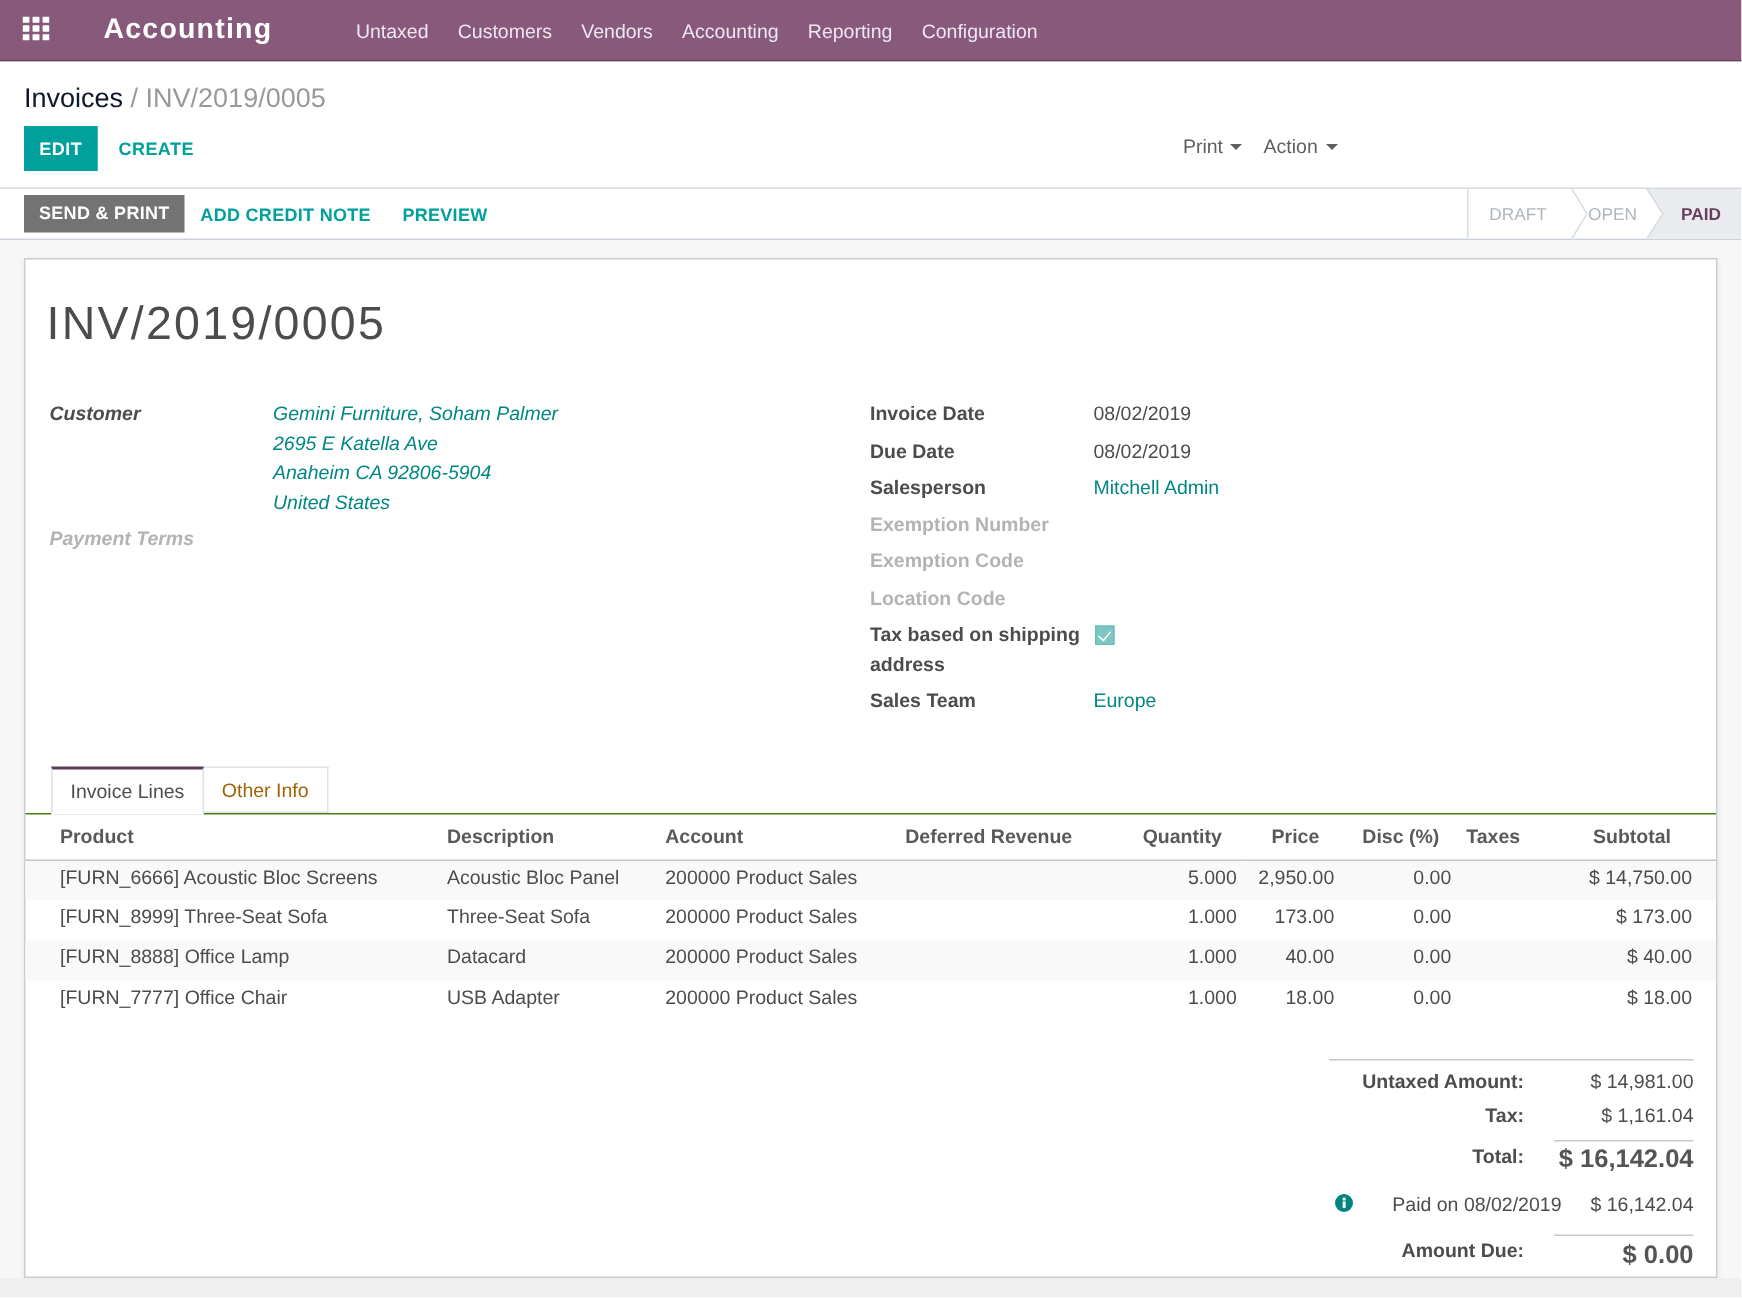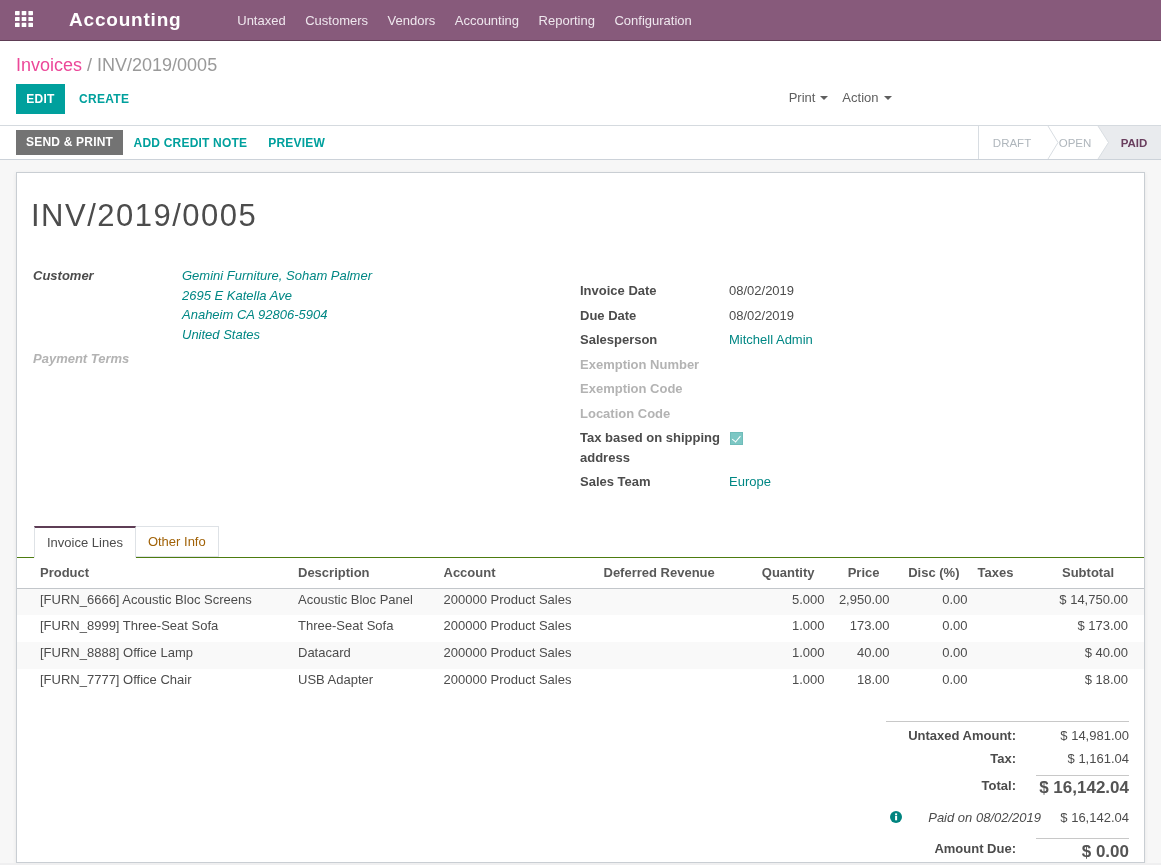--- a/index.html
+++ b/index.html
@@ -29,21 +29,21 @@
 .nav .menu { display: flex; margin-left: 46px; }
 .nav .menu a {
   color: #efe7ee;
   text-decoration: none;
   font-size: 13px;
   padding: 0 9.75px;
 }
 
 .cp { background: #fff; }
 .breadcrumb { padding: 14px 0 0 16px; font-size: 18px; color: #999; }
-.breadcrumb .bc-a { color: #ec4899; }
+.breadcrumb .bc-a { color: #0f172a; }
 .btnrow { padding: 8px 16px 11px 16px; display: flex; align-items: center; }
 .btn-primary {
   background: #00A09D; color: #fff; border: 1px solid #00A09D;
   font-size: 12px; font-weight: 700; letter-spacing: 0.3px;
   padding: 0; width: 49px; height: 30px; text-align: center; line-height: 28px;
   border-radius: 0;
 }
 .btn-link-create {
   color: #00A09D; font-size: 12px; font-weight: 700; letter-spacing: 0.3px;
   margin-left: 0; padding: 0 14px; line-height: 30px;
@@ -86,21 +86,21 @@
   box-shadow: 0 1px 4px rgba(0,0,0,0.08);
 }
 .sheet-inner { padding: 25px 0 0 0; }
 h1.title {
   font-size: 31px; font-weight: 400; color: #4c4c4c;
   margin: 0 0 0 14px; letter-spacing: 1.5px;
 }
 
 .groups { display: flex; margin-top: 32px; }
 .g-left { width: 563px; padding-left: 16px; font-style: italic; }
-.g-right { width: 564px; margin-top: 15px; }
+.g-right { width: 564px; }
 .frow { display: flex; padding-bottom: 5px; }
 .frow .lbl { width: 149px; font-weight: 700; line-height: 19.5px; padding-right: 4px; }
 .frow .lbl.muted { color: #b3b3b3; }
 .frow .val { line-height: 19.5px; flex: 1; }
 .frow .val a { color: #008784; text-decoration: none; }
 .checkbox {
   display: inline-block; width: 12.5px; height: 12.5px; margin-top: 4px; margin-left: 1px;
   background: #7cc7c4; border: 1px solid #6fbcb9; position: relative;
 }
 .checkbox:after {
@@ -339,21 +339,21 @@
           <div class="trow">
               <span class="tl" style="padding-top:12px">Total:</span>
               <span class="tv big" style="margin-top:9px;padding-top:2px">$ 16,142.04</span>
             </div>
           <div class="trow" style="position:relative">
             <span style="position:absolute;left:4px;top:12.5px;width:12px;height:12px"><svg width="12" height="12" viewBox="0 0 12 12">
                   <circle cx="6" cy="6" r="6" fill="#00847f"></circle>
                   <rect x="5.1" y="5" width="2" height="4.3" fill="#fff"></rect>
                   <rect x="5.1" y="2.4" width="2" height="1.9" fill="#fff"></rect>
                 </svg></span>
-            <span class="tl" style="padding-top:12px;font-weight:400;font-style:italic;width:155px;padding-right:0">Paid on 08/02/2019</span>
+            <span class="tl" style="padding-top:12px;font-weight:400;width:155px;padding-right:0">Paid on 08/02/2019</span>
             <span class="tv" style="padding-top:12px;width:88px">$ 16,142.04</span>
           </div>
           <div class="trow">
               <span class="tl" style="padding-top:16px">Amount Due:</span>
               <span class="tv big" style="margin-top:12.5px;padding-top:3.5px">$ 0.00</span>
             </div>
         </div>
       </div>
     </div>
   </div>

